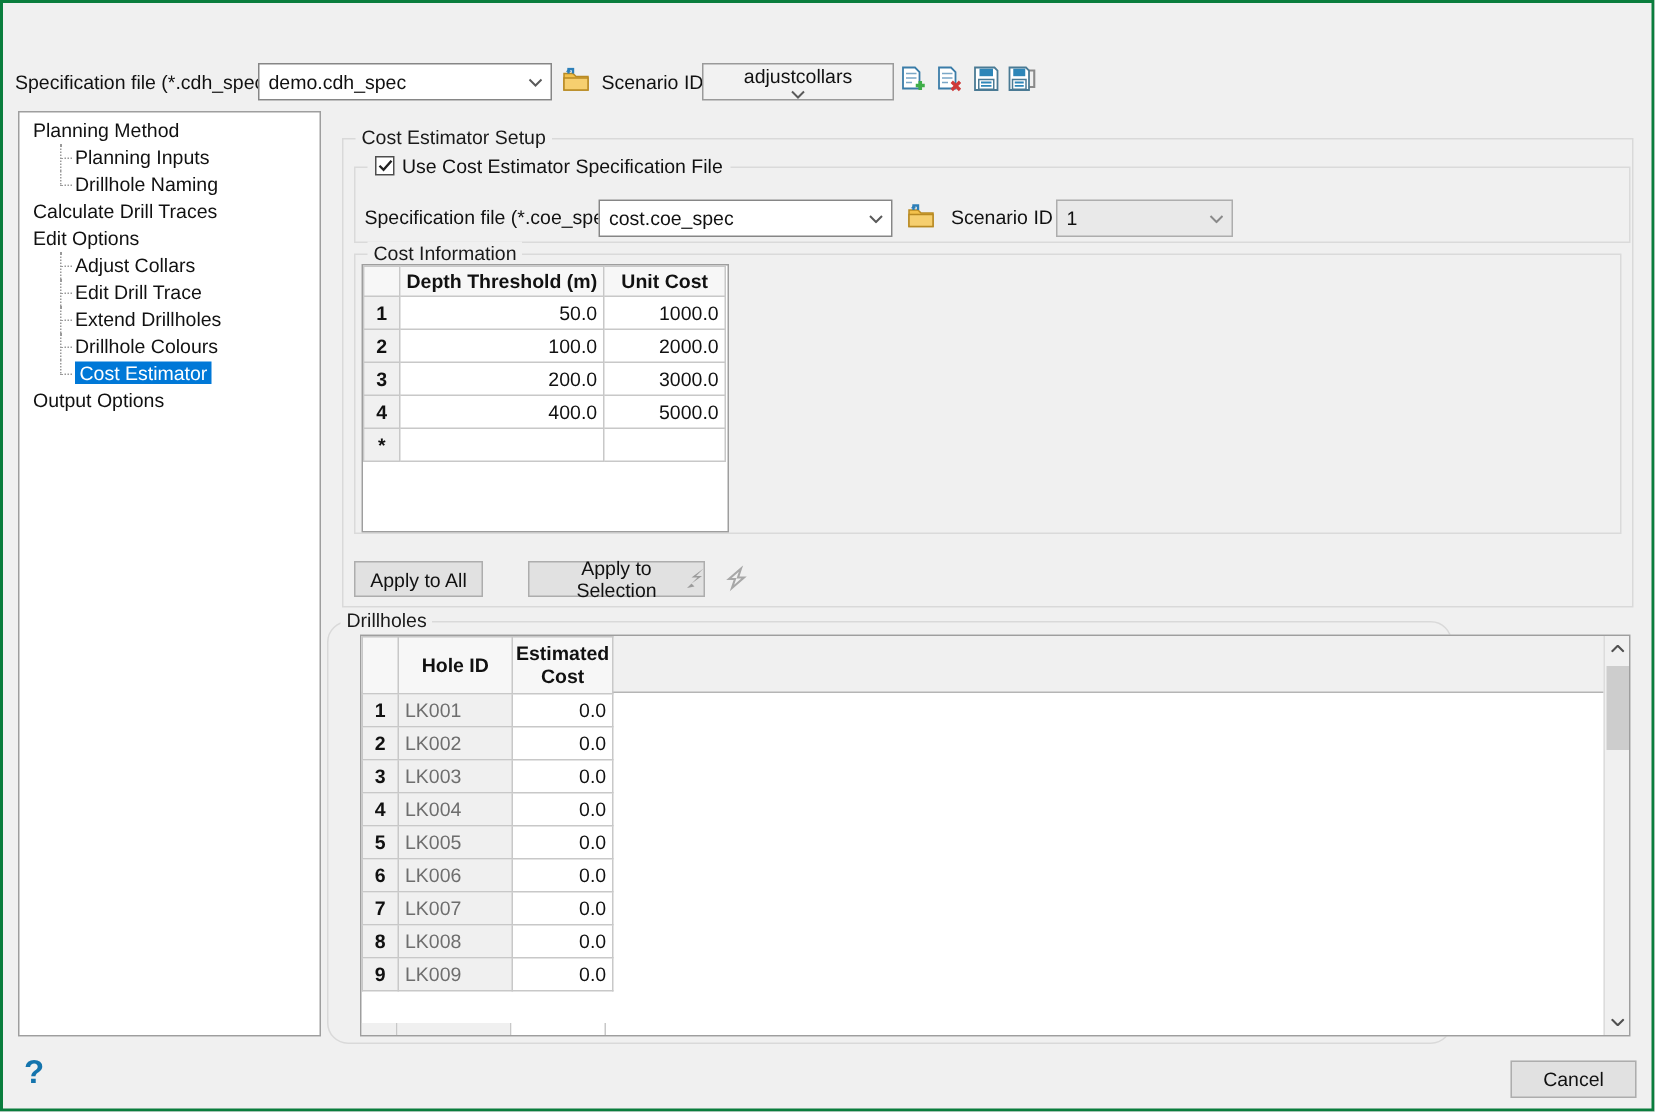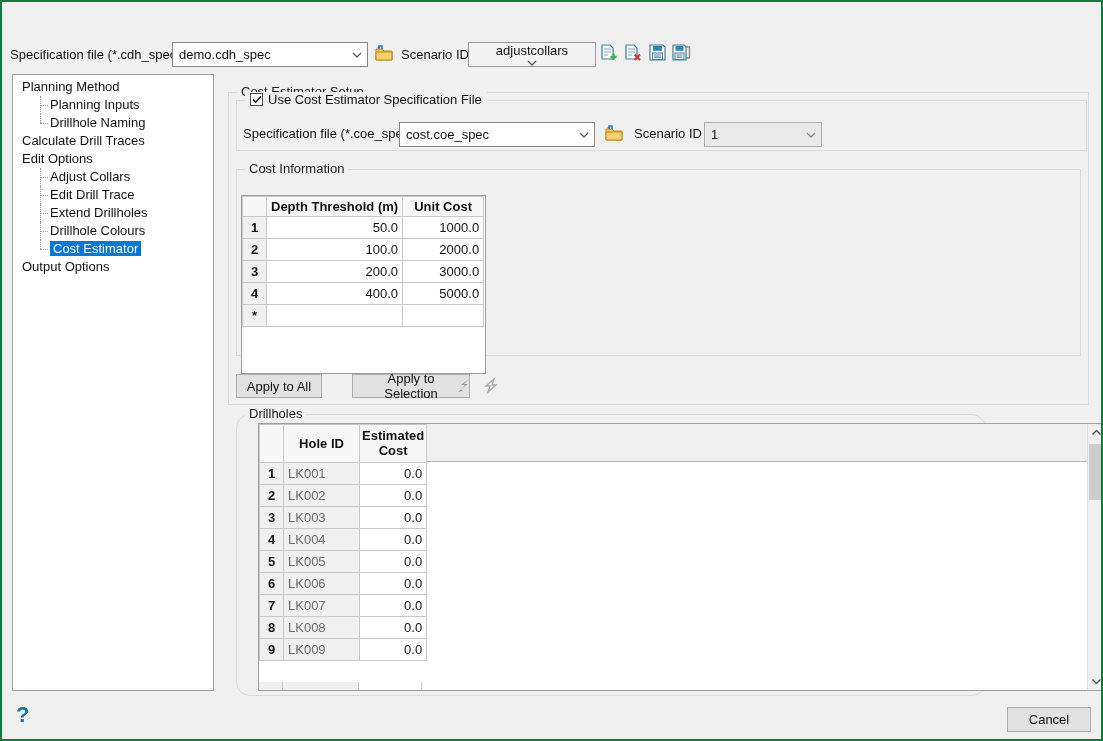--- a/index.html
+++ b/index.html
@@ -30,21 +30,21 @@
   .tree-item.child::after{content:"";position:absolute;left:27px;top:9px;width:8px;border-top:1px dotted #9a9a9a;}
   .tree-item .sel{background:#0078d7;color:#fff;padding:0 3px;}
 
   
   .group{position:absolute;border:1px solid #d9d9d9;}
   .group>.gtitle{position:absolute;top:-9px;left:8px;background:#f0f0f0;padding:0 4px;white-space:nowrap;color:#1a1a1a;}
   .cbwrap{position:absolute;top:-9px;left:8px;background:#f0f0f0;padding:0 5px;display:flex;align-items:center;gap:5px;}
   .checkbox{width:13px;height:13px;background:#fff;border:1px solid #4d4d4d;display:flex;align-items:center;justify-content:center;}
 
   
-  .gridpanel{position:absolute;background:#fff;border:1px solid #9e9e9e;margin-top:19px;}
+  .gridpanel{position:absolute;background:#fff;border:1px solid #9e9e9e;}
   table.grid{border-collapse:collapse;table-layout:fixed;}
   table.grid th,table.grid td{border:1px solid #c8c8c8;padding:0 4px;font-size:13px;overflow:hidden;white-space:nowrap;}
   table.grid th{background:#f7f7f7;font-weight:bold;text-align:center;}
   table.grid td.rowhdr{background:#f0f0f0;font-weight:bold;text-align:center;padding:0;}
   table.grid td.num{text-align:right;background:#fff;}
   table.grid td.ro{background:#f0f0f0;color:#6e6e6e;text-align:left;}
 
   
   .dh-grid{position:absolute;left:7px;top:8px;width:847px;height:268px;background:#fff;border:1px solid #9e9e9e;overflow:hidden;margin-left:14px;}
   .dh-headband{position:absolute;left:0;top:0;right:0;height:38px;background:#f0f0f0;border-bottom:1px solid #b5b5b5;}
@@ -135,21 +135,21 @@
     <div class="tree-item child cont"><span>Edit Drill Trace</span></div>
     <div class="tree-item child cont"><span>Extend Drillholes</span></div>
     <div class="tree-item child cont"><span>Drillhole Colours</span></div>
     <div class="tree-item child"><span class="sel">Cost Estimator</span></div>
     <div class="tree-item"><span>Output Options</span></div>
   </div>
 
   <div class="group" style="left:226px;top:90px;width:861px;height:313px;">
     <span class="gtitle">Cost Estimator Setup</span>
 
-    <div class="group" style="left:7px;top:7px;width:851px;height:51px;border-color:#dadada;">
+    <div class="group" style="left:7px;top:18px;width:851px;height:51px;border-color:#dadada;">
       <div class="cbwrap">
         <span class="checkbox">
           <span><svg width="10" height="9" viewBox="0 0 10 9">
                 <path d="M1 4.5 L3.7 7.2 L9 1.2" fill="none" stroke="#222" stroke-width="1.6"></path>
               </svg></span>
         </span>
         <span>Use Cost Estimator Specification File</span>
       </div>
       <span class="lbl" style="left:6px;top:25px;">Specification file (*.coe_spec)</span>
       <div class="combo" style="left:162px;top:21px;width:196px;">
@@ -227,21 +227,21 @@
     <button class="btn" style="left:7px;top:281px;width:86px;height:24px;">Apply to All</button>
     <button class="btn" style="left:99px;top:281px;width:118px;height:24px;margin-left:24px;">Apply to Selection</button>
     <span style="position:absolute;left:226px;top:284px;"><svg width="18" height="18" viewBox="0 0 18 18">
           <path d="M14 2 L6 8 L10 8 L3 15 L8 14 L6 12 L13 7 L9 7 Z" fill="#9b9b9b"></path>
         </svg></span>
     <span style="position:absolute;left:253px;top:284px;"><svg width="18" height="18" viewBox="0 0 18 18">
           <path d="M12 2 L10 8 L14 8 L6 15 L8 9 L4 9 Z" fill="none" stroke="#a8a8a8" stroke-width="1.4"></path>
         </svg></span>
   </div>
 
-  <div class="group" style="left:234px;top:412px;width:750px;height:282px;border-radius:14px;">
+  <div class="group" style="left:216px;top:412px;width:750px;height:282px;border-radius:14px;">
     <span class="gtitle">Drillholes</span>
     <div class="dh-grid">
       <div class="dh-headband"></div>
       <table class="grid dh-table">
         <colgroup>
             <col style="width:24px">
             <col style="width:76px">
             <col style="width:63px">
           </colgroup>
         <tbody>

